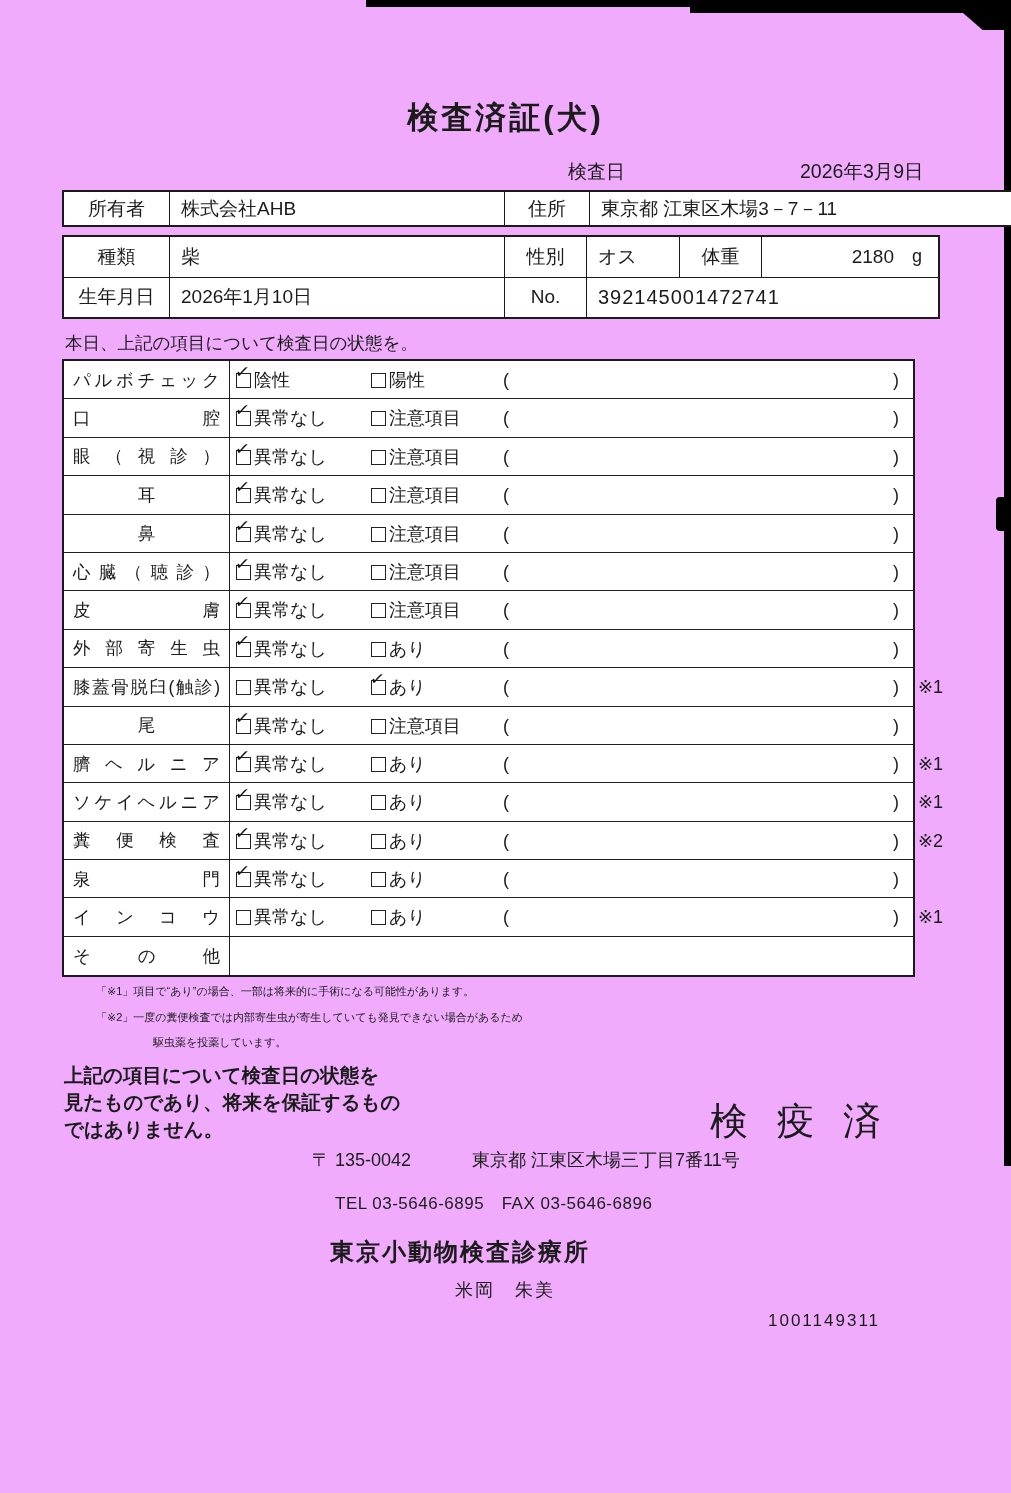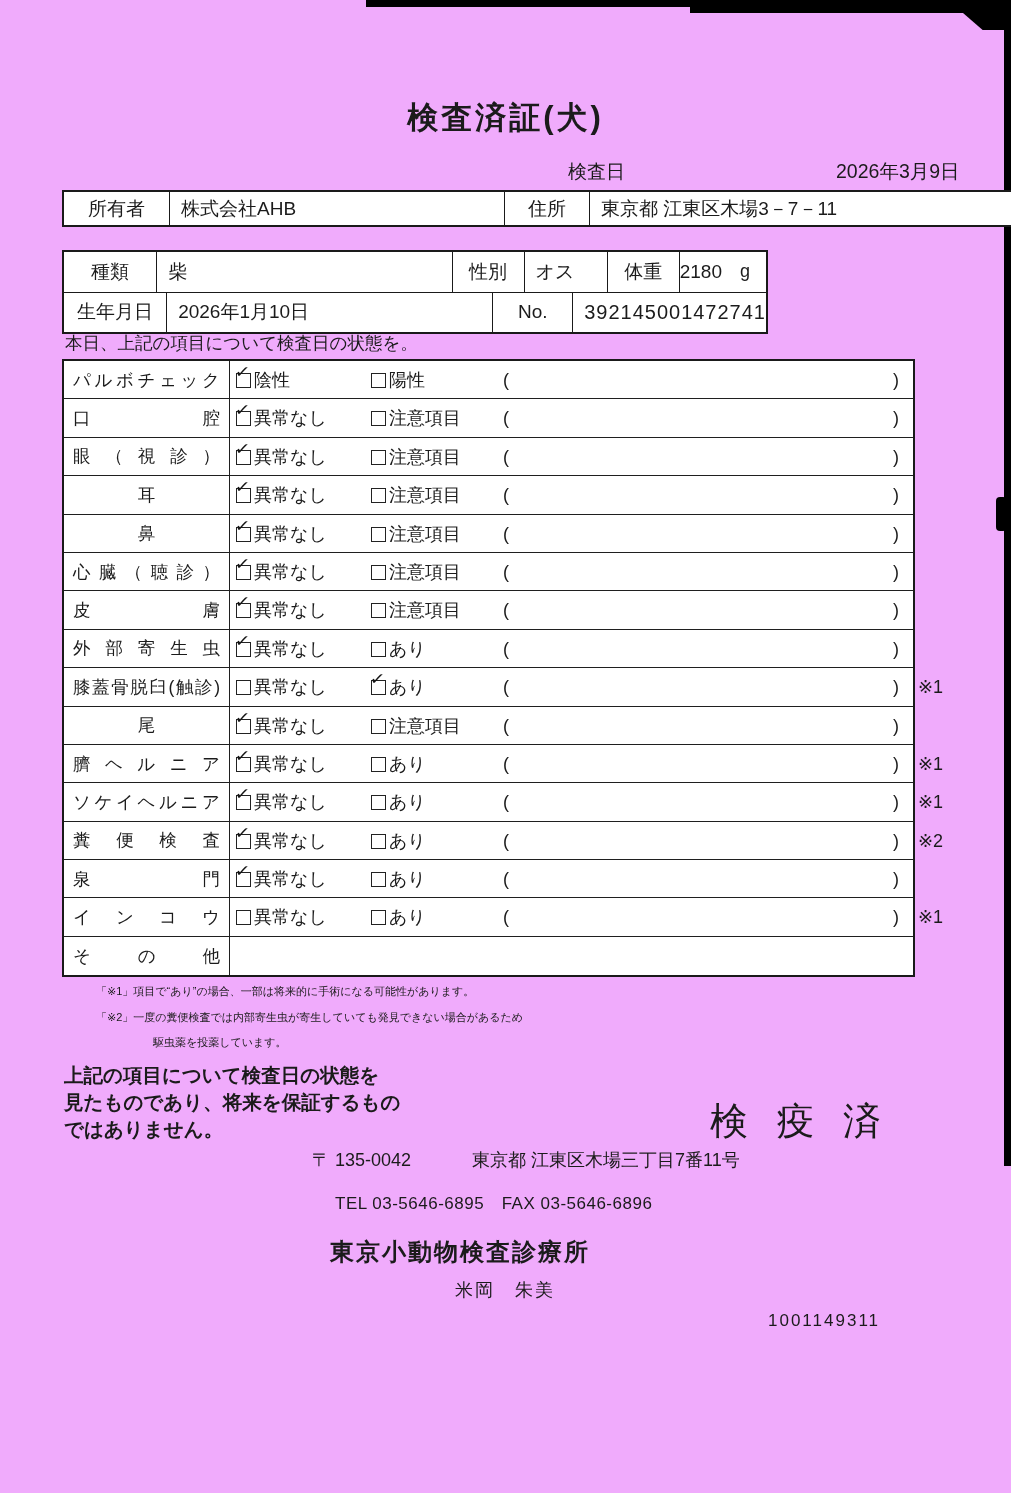--- a/index.html
+++ b/index.html
@@ -13,32 +13,32 @@
   .art{position:absolute;background:#000;}
   .art-top-a{left:366px;top:0;width:330px;height:7px;}
   .art-top-b{left:690px;top:0;width:321px;height:13px;}
   .art-corner{left:948px;top:0;width:63px;height:30px;clip-path:polygon(0 0,100% 0,100% 100%,55% 100%);}
   .art-right{left:1004px;top:8px;width:7px;height:1158px;}
   .art-blob{left:996px;top:497px;width:11px;height:34px;border-radius:4px;}
 
   .title{position:absolute;left:0;right:0;top:97px;text-align:center;
     font-size:31px;font-weight:bold;letter-spacing:3px;}
   .date-label{position:absolute;left:568px;top:159px;font-size:19px;}
-  .date-value{position:absolute;left:800px;top:158px;font-size:19.5px;margin-left:36px;}
+  .date-value{position:absolute;left:800px;top:158px;font-size:19.5px;}
 
   .tbl{position:absolute;border:2px solid #1a1a1a;box-sizing:border-box;display:flex;background:#fff;}
   .cell{display:flex;align-items:center;box-sizing:border-box;border-right:1.8px solid #1a1a1a;
     font-size:19px;white-space:nowrap;overflow:visible;}
   .cell.last{border-right:none;}
   .cell.ctr{justify-content:center;}
   .cell.pl{padding-left:11px;}
 
   .owner-tbl{left:62px;top:190px;width:970px;height:37px;}
 
-  .pet-tbl{left:62px;top:250px;width:706px;height:84px;flex-direction:column;justify-content:space-between;}
+  .pet-tbl{left:62px;top:235px;width:878px;height:84px;flex-direction:column;justify-content:space-between;}
   .pet-row{display:flex;flex:1;box-sizing:border-box;}
   .pet-row.first{border-bottom:1.8px solid #1a1a1a;}
   .w106{width:106px;} .w335{width:335px;} .w85{width:85px;} .w82{width:82px;} .w93{width:93px;}
   .grow{flex:1;}
   .weight-cell{justify-content:flex-end;padding-right:16px;}
   .weight-unit{margin-left:18px;font-size:18px;}
   .no-value{letter-spacing:1px;font-size:20px;}
 
   .intro{position:absolute;left:65px;top:331px;font-size:17.5px;}
 

